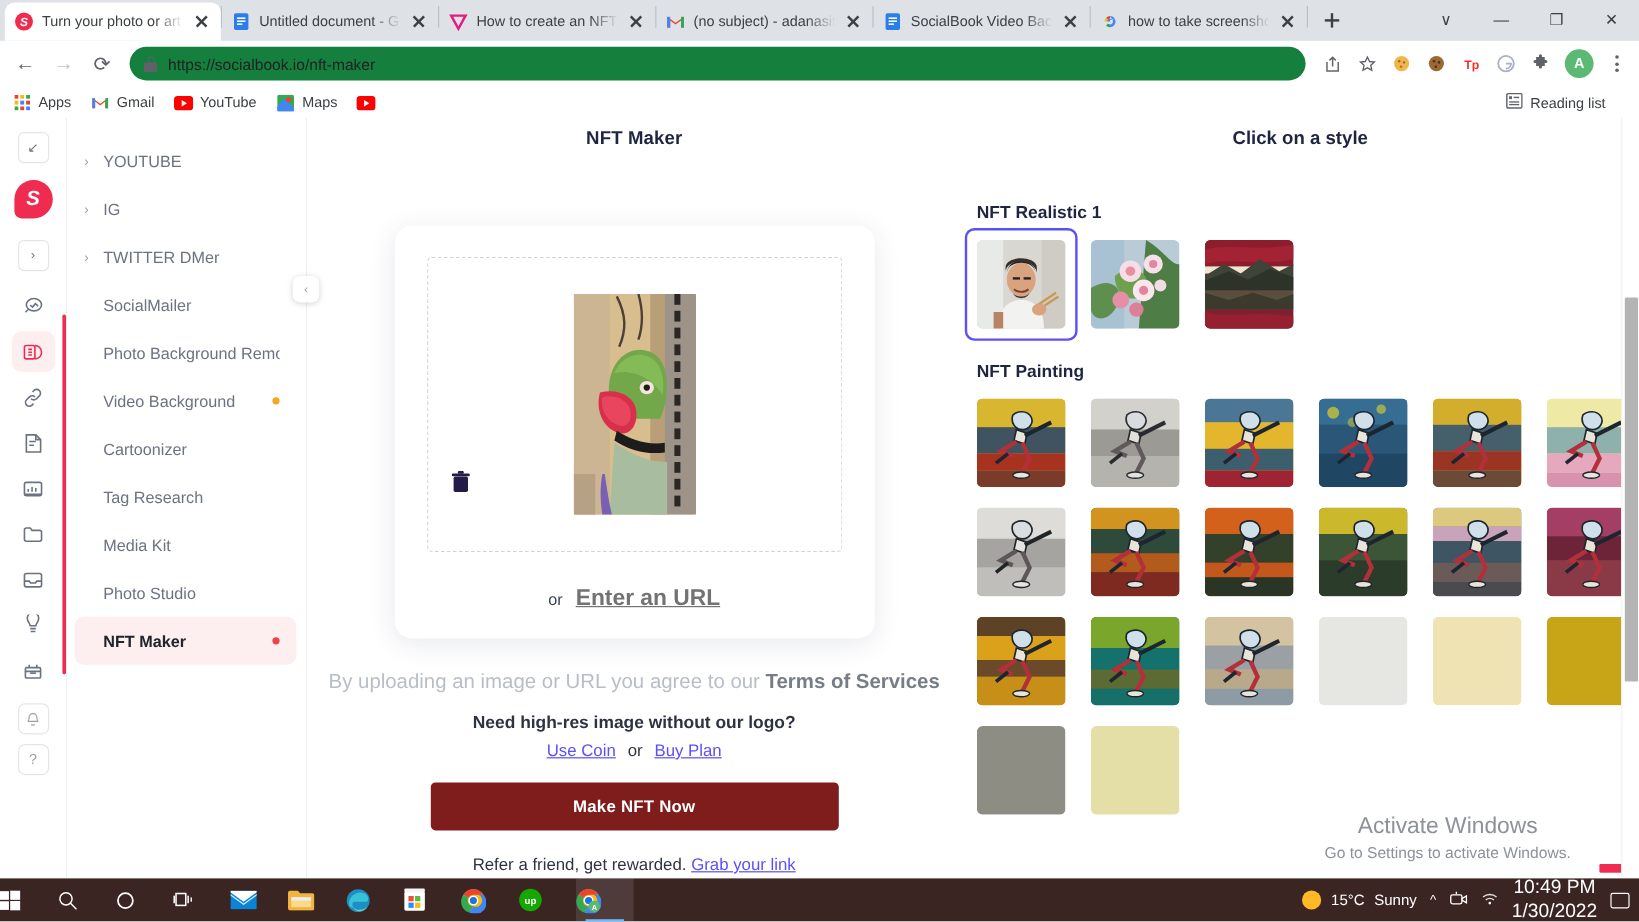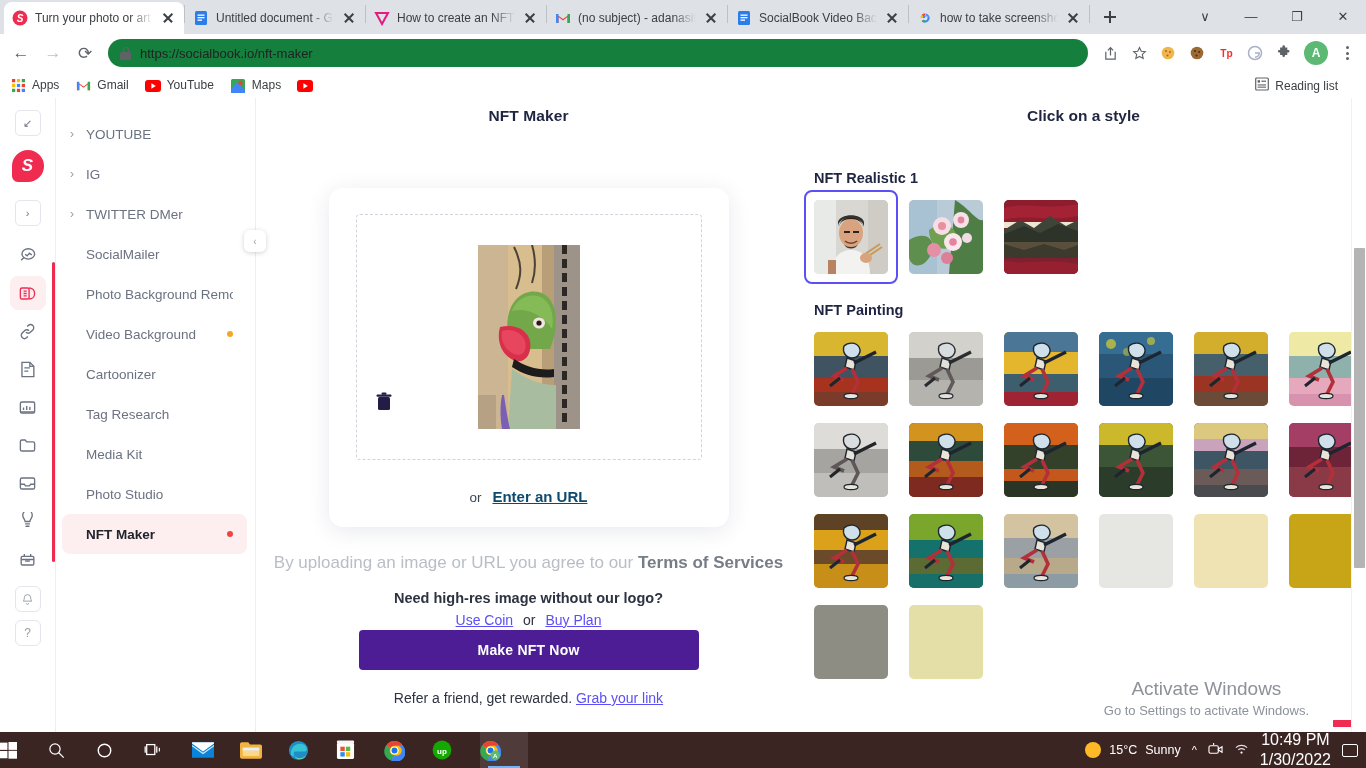--- a/index.html
+++ b/index.html
@@ -99,29 +99,29 @@
 
   .maker { width:545px; flex:0 0 545px; display:flex; flex-direction:column; align-items:center; padding-top:9px; }
   .maker h1 { font-size:15.5px; color:#1f2540; font-weight:bold; letter-spacing:.1px; }
 
   .upcard { width:400px; margin-top:63px; background:#fff; border-radius:14px; box-shadow:0 4px 22px rgba(30,40,80,.10); padding:26px 27px 22px; }
   .dropzone { height:246px; border:1px dashed #cfd4da; border-radius:4px; position:relative; display:flex; align-items:center; justify-content:center; }
   .thumbimg { width:102px; height:184px; border-radius:1px; overflow:hidden; position:relative; }
   .trash { position:absolute; left:18px; bottom:47px; width:18px; height:20px; }
   .orurl { margin-top:28px; text-align:center; font-size:14px; color:#1f2540; }
   .orurl .or { color:#3c4352; font-weight:normal; font-size:13.5px; }
-  .orurl a { color:#0c4a6e; font-weight:bold; margin-left:7px; font-size:15px; }
+  .orurl a { color:#737373; font-weight:bold; margin-left:7px; font-size:19px; }
 
   .tos { margin-top:26px; font-size:17px; color:#b9bec6; text-align:center; }
   .tos b { color:#777d87; }
   .highres { margin-top:17px; font-size:14.5px; color:#2d3340; font-weight:bold; text-align:center; }
   .coinrow { margin-top:6px; font-size:14px; text-align:center; color:#2d3340; }
   .coinrow a { color:#5b4ff5; text-decoration:underline; }
   .coinrow span { margin:0 6px; }
-  .cta { width:340px; height:40px; margin-top:2px; background:#4c1d95; color:#fff; border:none; border-radius:4px; font-size:14px; font-weight:bold; font-family:inherit; letter-spacing:.2px; }
+  .cta { width:340px; height:40px; margin-top:19px; background:#7f1d1d; color:#fff; border:none; border-radius:4px; font-size:14px; font-weight:bold; font-family:inherit; letter-spacing:.2px; }
   .refer { margin-top:20px; font-size:14px; color:#2d3340; text-align:center; }
   .refer a { color:#5b4ff5; text-decoration:underline; }
 
   
   .styles { flex:1 1 auto; display:flex; flex-direction:column; padding-top:9px; position:relative; min-width:0; }
   .styles h1 { font-size:15.5px; color:#1f2540; font-weight:bold; text-align:center; }
   .stylescroll { margin-top:45px; padding-left:13px; position:relative; overflow:hidden; height:560px; }
   .group-title { font-size:14.5px; font-weight:bold; color:#1f2540; margin-bottom:14px; }
   .grid { display:flex; flex-wrap:wrap; gap:17px 21px; }
   .thumb { width:74px; height:74px; border-radius:5px; overflow:hidden; position:relative; }

